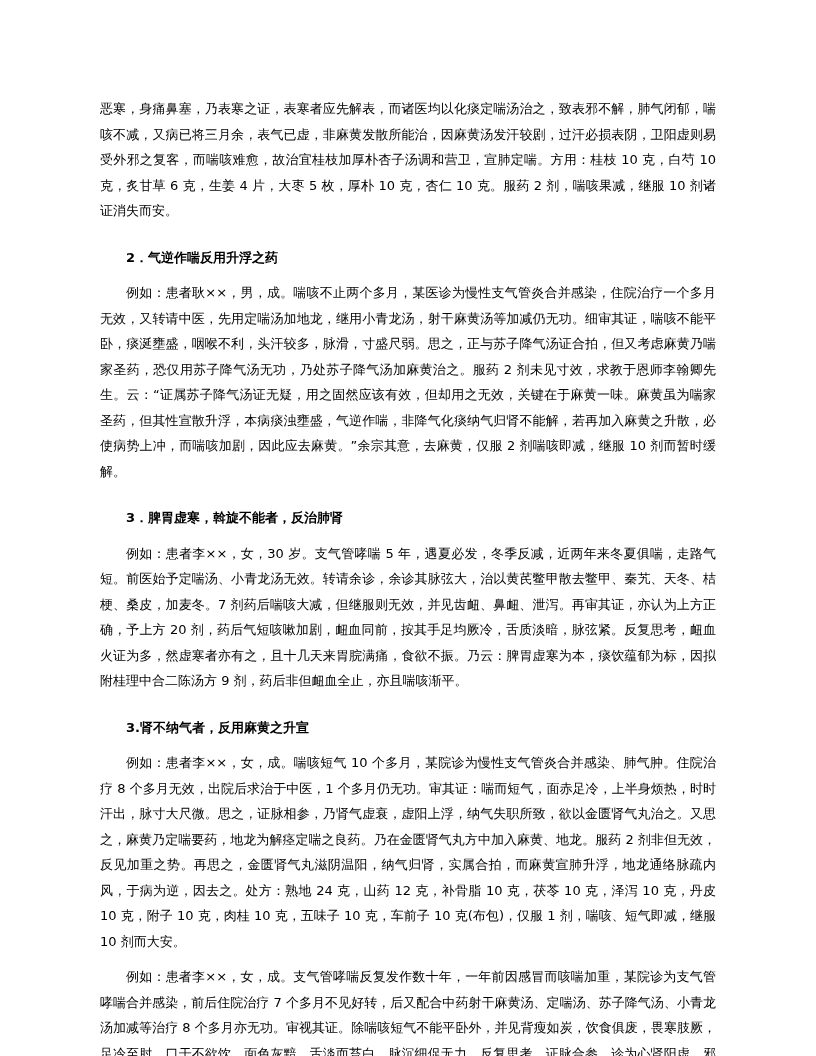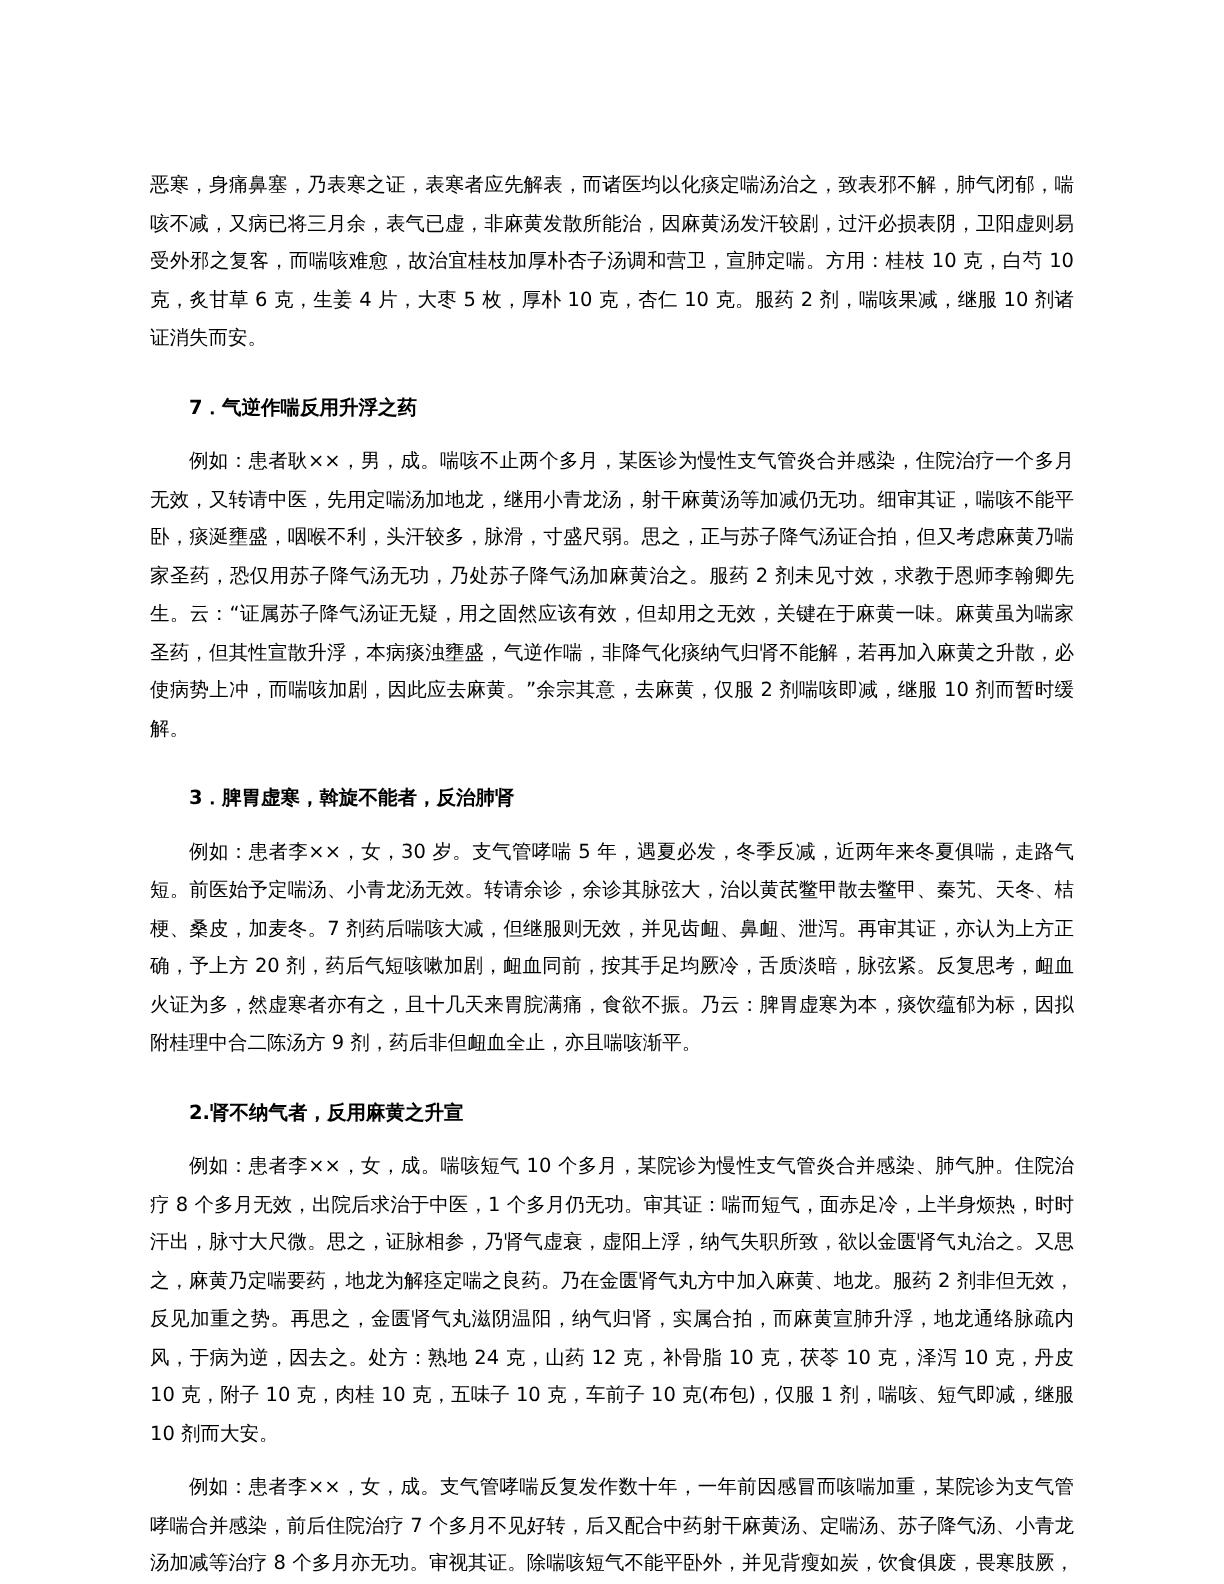--- a/index.html
+++ b/index.html
@@ -27,21 +27,20 @@
     text-justify: inter-ideograph;
     letter-spacing: 0px;
   }
   p {
     margin: 0;
     padding: 0;
   }
   .para {
     text-indent: 2em;
     margin-bottom: 0px;
-    margin-top: 15px;
   }
   .para.first {
     text-indent: 0;
   }
   .heading {
     text-indent: 2em;
     font-weight: bold;
     margin-top: 11px;
     margin-bottom: 10px;
   }
@@ -52,31 +51,31 @@
 </style>
 </head>
 <body>
 
 <div class="page">
   <div class="doc-body">
 
     <p class="para first">恶寒，身痛鼻塞，乃表寒之证，表寒者应先解表，而诸医均以化痰定喘汤治之，致表邪不解，肺气闭郁，喘咳不减，又病已将三月余，表气已虚，非麻黄发散所能治，因麻黄汤发汗较剧，过汗必损表阴，卫阳虚则易受外邪之复客，而喘咳难愈，故治宜桂枝加厚朴杏子汤调和营卫，宣肺定喘。方用：桂枝 10 克，白芍 10 克，炙甘草 6 克，生姜 4 片，大枣 5 枚，厚朴 10 克，杏仁 10 克。服药 2 剂，喘咳果减，继服 10 剂诸证消失而安。</p>
 
     <div class="spacer-sm"></div>
-    <p class="heading">7．气逆作喘反用升浮之药</p>
+    <p class="heading">2．气逆作喘反用升浮之药</p>
 
     <p class="example">例如：患者耿××，男，成。喘咳不止两个多月，某医诊为慢性支气管炎合并感染，住院治疗一个多月无效，又转请中医，先用定喘汤加地龙，继用小青龙汤，射干麻黄汤等加减仍无功。细审其证，喘咳不能平卧，痰涎壅盛，咽喉不利，头汗较多，脉滑，寸盛尺弱。思之，正与苏子降气汤证合拍，但又考虑麻黄乃喘家圣药，恐仅用苏子降气汤无功，乃处苏子降气汤加麻黄治之。服药 2 剂未见寸效，求教于恩师李翰卿先生。云：“证属苏子降气汤证无疑，用之固然应该有效，但却用之无效，关键在于麻黄一味。麻黄虽为喘家圣药，但其性宣散升浮，本病痰浊壅盛，气逆作喘，非降气化痰纳气归肾不能解，若再加入麻黄之升散，必使病势上冲，而喘咳加剧，因此应去麻黄。”余宗其意，去麻黄，仅服 2 剂喘咳即减，继服 10 剂而暂时缓解。</p>
 
     <div class="spacer-sm"></div>
     <p class="heading">3．脾胃虚寒，斡旋不能者，反治肺肾</p>
 
     <p class="example">例如：患者李××，女，30 岁。支气管哮喘 5 年，遇夏必发，冬季反减，近两年来冬夏俱喘，走路气短。前医始予定喘汤、小青龙汤无效。转请余诊，余诊其脉弦大，治以黄芪鳖甲散去鳖甲、秦艽、天冬、桔梗、桑皮，加麦冬。7 剂药后喘咳大减，但继服则无效，并见齿衄、鼻衄、泄泻。再审其证，亦认为上方正确，予上方 20 剂，药后气短咳嗽加剧，衄血同前，按其手足均厥冷，舌质淡暗，脉弦紧。反复思考，衄血火证为多，然虚寒者亦有之，且十几天来胃脘满痛，食欲不振。乃云：脾胃虚寒为本，痰饮蕴郁为标，因拟附桂理中合二陈汤方 9 剂，药后非但衄血全止，亦且喘咳渐平。</p>
 
     <div class="spacer-sm"></div>
-    <p class="heading">2.肾不纳气者，反用麻黄之升宣</p>
+    <p class="heading">3.肾不纳气者，反用麻黄之升宣</p>
 
     <p class="example">例如：患者李××，女，成。喘咳短气 10 个多月，某院诊为慢性支气管炎合并感染、肺气肿。住院治疗 8 个多月无效，出院后求治于中医，1 个多月仍无功。审其证：喘而短气，面赤足冷，上半身烦热，时时汗出，脉寸大尺微。思之，证脉相参，乃肾气虚衰，虚阳上浮，纳气失职所致，欲以金匮肾气丸治之。又思之，麻黄乃定喘要药，地龙为解痉定喘之良药。乃在金匮肾气丸方中加入麻黄、地龙。服药 2 剂非但无效，反见加重之势。再思之，金匮肾气丸滋阴温阳，纳气归肾，实属合拍，而麻黄宣肺升浮，地龙通络脉疏内风，于病为逆，因去之。处方：熟地 24 克，山药 12 克，补骨脂 10 克，茯苓 10 克，泽泻 10 克，丹皮 10 克，附子 10 克，肉桂 10 克，五味子 10 克，车前子 10 克(布包)，仅服 1 剂，喘咳、短气即减，继服 10 剂而大安。</p>
 
     <div class="spacer-sm"></div>
 
     <p class="example">例如：患者李××，女，成。支气管哮喘反复发作数十年，一年前因感冒而咳喘加重，某院诊为支气管哮喘合并感染，前后住院治疗 7 个多月不见好转，后又配合中药射干麻黄汤、定喘汤、苏子降气汤、小青龙汤加减等治疗 8 个多月亦无功。审视其证。除喘咳短气不能平卧外，并见背瘦如炭，饮食俱废，畏寒肢厥，足冷至肘，口干不欲饮，面色灰黯，舌淡而苔白，脉沉细促无力。反复思考，证脉合参，诊为心肾阳虚，邪水上泛，上凌心肺所致。而前医所用诸方均以实治，故难奏功。乃拟真武汤原方 1 剂。其后某医拿方视之，云：“病重药轻，又无麻黄之</p>
 
   </div>
 </div>
 

